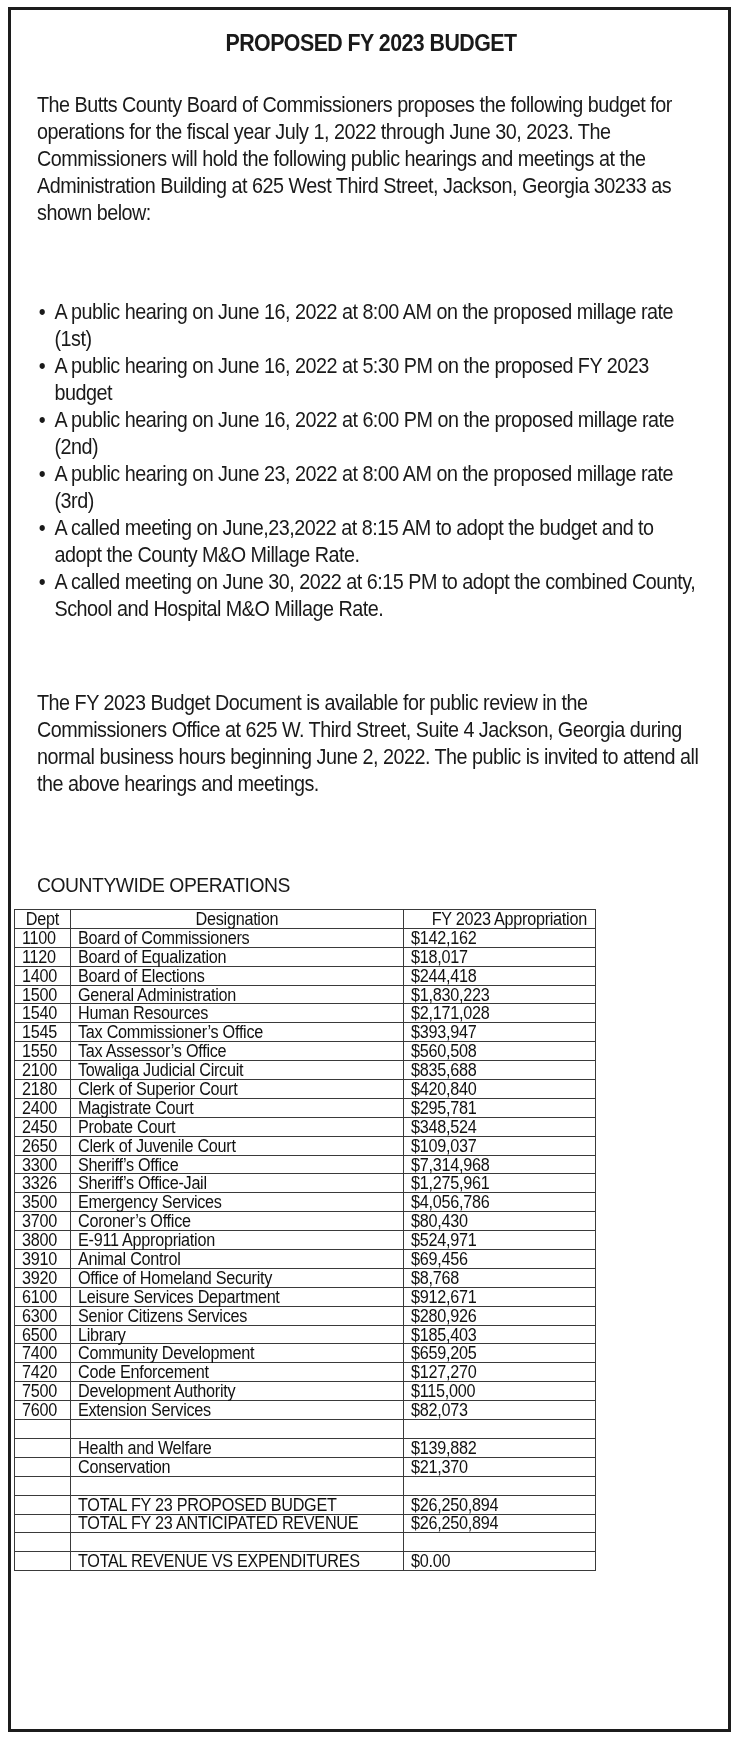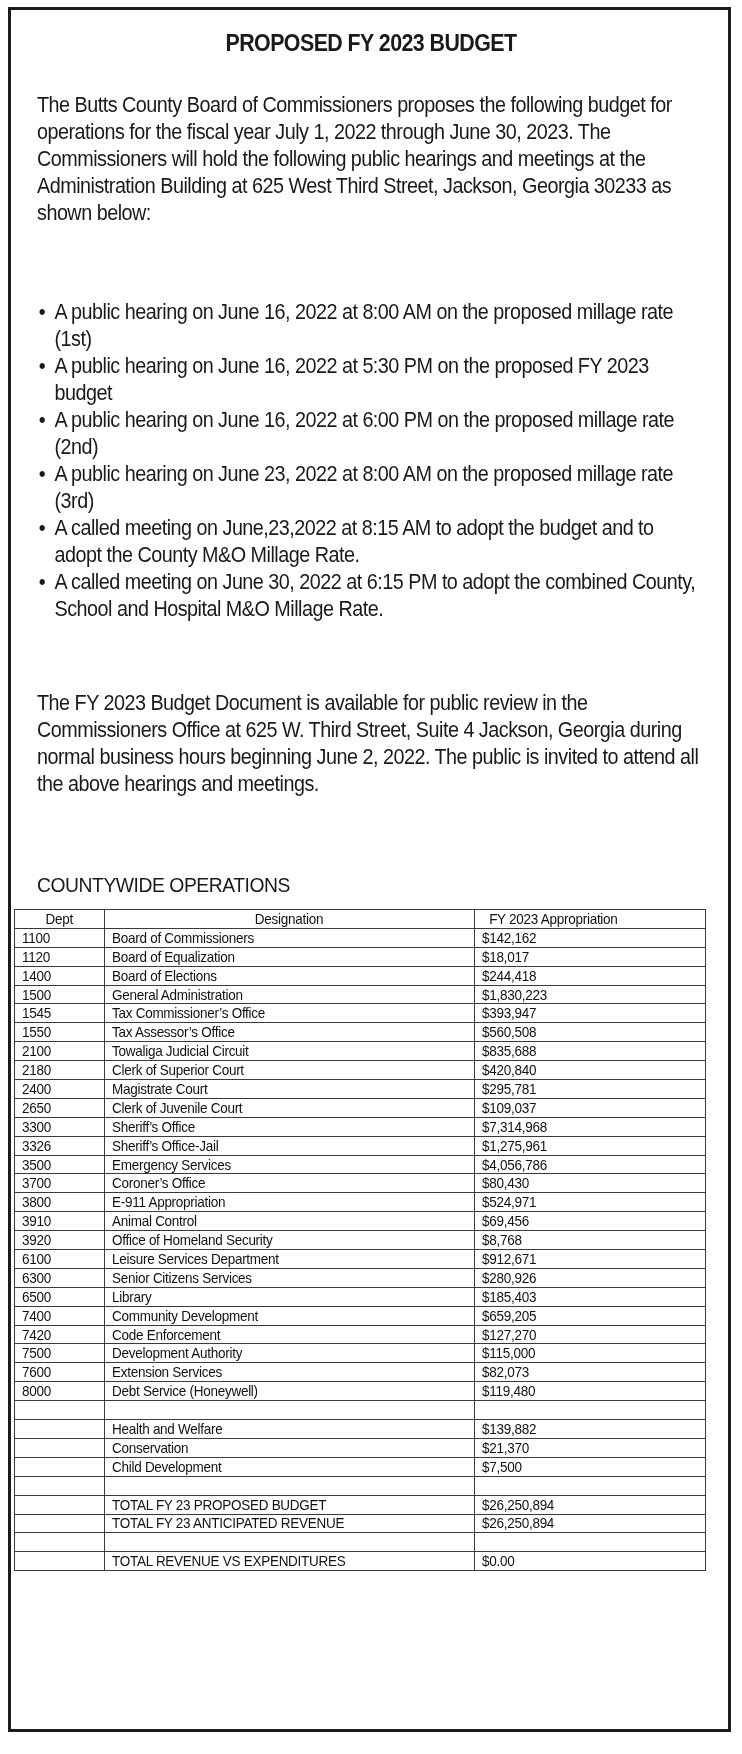--- a/index.html
+++ b/index.html
@@ -77,45 +77,45 @@
       letter-spacing: -0.5px;
       transform-origin: left top;
       transform: scaleX(0.92);
       margin: 0;
       color: #1a1a1a;
     }
     table.budget {
       position: absolute;
       left: 14px;
       top: 909px;
-      width: 692px;
+      width: 582px;
       border-collapse: collapse;
       font-family: "Liberation Sans", sans-serif;
-      font-size: 15px;
+      font-size: 18px;
       letter-spacing: -0.3px;
       color: #111;
     }
     table.budget th, table.budget td {
       border: 1px solid #3a3a3a;
       height: 18.9px;
       padding: 0 0 0 7px;
       line-height: 16px;
       white-space: nowrap;
       box-sizing: border-box;
       text-align: left;
       font-weight: normal;
     }
     table.budget th {
       text-align: center;
       padding: 0;
     }
     table.budget col.c1 { width: 94px; }
     table.budget col.c2 { width: 378px; }
     table.budget col.c3 { width: 238px; }
-    table.budget th.c3h { text-align: left; padding-left: 7px; }
+    table.budget th.c3h { text-align: right; padding-left: 7px; }
     .cell-text {
       display: inline-block;
       transform-origin: left center;
       transform: scaleX(0.9);
     }
     th .cell-text { transform-origin: center center; }
   </style>
 </head>
 <body>
 
@@ -166,20 +166,25 @@
         <td><span class="cell-text">1400</span></td>
         <td><span class="cell-text">Board of Elections</span></td>
         <td><span class="cell-text">$244,418</span></td>
       </tr>
       <tr>
         <td><span class="cell-text">1500</span></td>
         <td><span class="cell-text">General Administration</span></td>
         <td><span class="cell-text">$1,830,223</span></td>
       </tr>
       <tr>
+        <td><span class="cell-text">1540</span></td>
+        <td><span class="cell-text">Human Resources</span></td>
+        <td><span class="cell-text">$2,171,028</span></td>
+      </tr>
+      <tr>
         <td><span class="cell-text">1545</span></td>
         <td><span class="cell-text">Tax Commissioner’s Office</span></td>
         <td><span class="cell-text">$393,947</span></td>
       </tr>
       <tr>
         <td><span class="cell-text">1550</span></td>
         <td><span class="cell-text">Tax Assessor’s Office</span></td>
         <td><span class="cell-text">$560,508</span></td>
       </tr>
       <tr>
@@ -191,20 +196,25 @@
         <td><span class="cell-text">2180</span></td>
         <td><span class="cell-text">Clerk of Superior Court</span></td>
         <td><span class="cell-text">$420,840</span></td>
       </tr>
       <tr>
         <td><span class="cell-text">2400</span></td>
         <td><span class="cell-text">Magistrate Court</span></td>
         <td><span class="cell-text">$295,781</span></td>
       </tr>
       <tr>
+        <td><span class="cell-text">2450</span></td>
+        <td><span class="cell-text">Probate Court</span></td>
+        <td><span class="cell-text">$348,524</span></td>
+      </tr>
+      <tr>
         <td><span class="cell-text">2650</span></td>
         <td><span class="cell-text">Clerk of Juvenile Court</span></td>
         <td><span class="cell-text">$109,037</span></td>
       </tr>
       <tr>
         <td><span class="cell-text">3300</span></td>
         <td><span class="cell-text">Sheriff’s Office</span></td>
         <td><span class="cell-text">$7,314,968</span></td>
       </tr>
       <tr>
@@ -266,46 +276,36 @@
         <td><span class="cell-text">7500</span></td>
         <td><span class="cell-text">Development Authority</span></td>
         <td><span class="cell-text">$115,000</span></td>
       </tr>
       <tr>
         <td><span class="cell-text">7600</span></td>
         <td><span class="cell-text">Extension Services</span></td>
         <td><span class="cell-text">$82,073</span></td>
       </tr>
       <tr>
-        <td><span class="cell-text">8000</span></td>
-        <td><span class="cell-text">Debt Service (Honeywell)</span></td>
-        <td><span class="cell-text">$119,480</span></td>
-      </tr>
-      <tr>
         <td><span class="cell-text"></span></td>
         <td><span class="cell-text"></span></td>
         <td><span class="cell-text"></span></td>
       </tr>
       <tr>
         <td><span class="cell-text"></span></td>
         <td><span class="cell-text">Health and Welfare</span></td>
         <td><span class="cell-text">$139,882</span></td>
       </tr>
       <tr>
         <td><span class="cell-text"></span></td>
         <td><span class="cell-text">Conservation</span></td>
         <td><span class="cell-text">$21,370</span></td>
       </tr>
       <tr>
         <td><span class="cell-text"></span></td>
-        <td><span class="cell-text">Child Development</span></td>
-        <td><span class="cell-text">$7,500</span></td>
-      </tr>
-      <tr>
-        <td><span class="cell-text"></span></td>
         <td><span class="cell-text"></span></td>
         <td><span class="cell-text"></span></td>
       </tr>
       <tr>
         <td><span class="cell-text"></span></td>
         <td><span class="cell-text">TOTAL FY 23 PROPOSED BUDGET</span></td>
         <td><span class="cell-text">$26,250,894</span></td>
       </tr>
       <tr>
         <td><span class="cell-text"></span></td>

